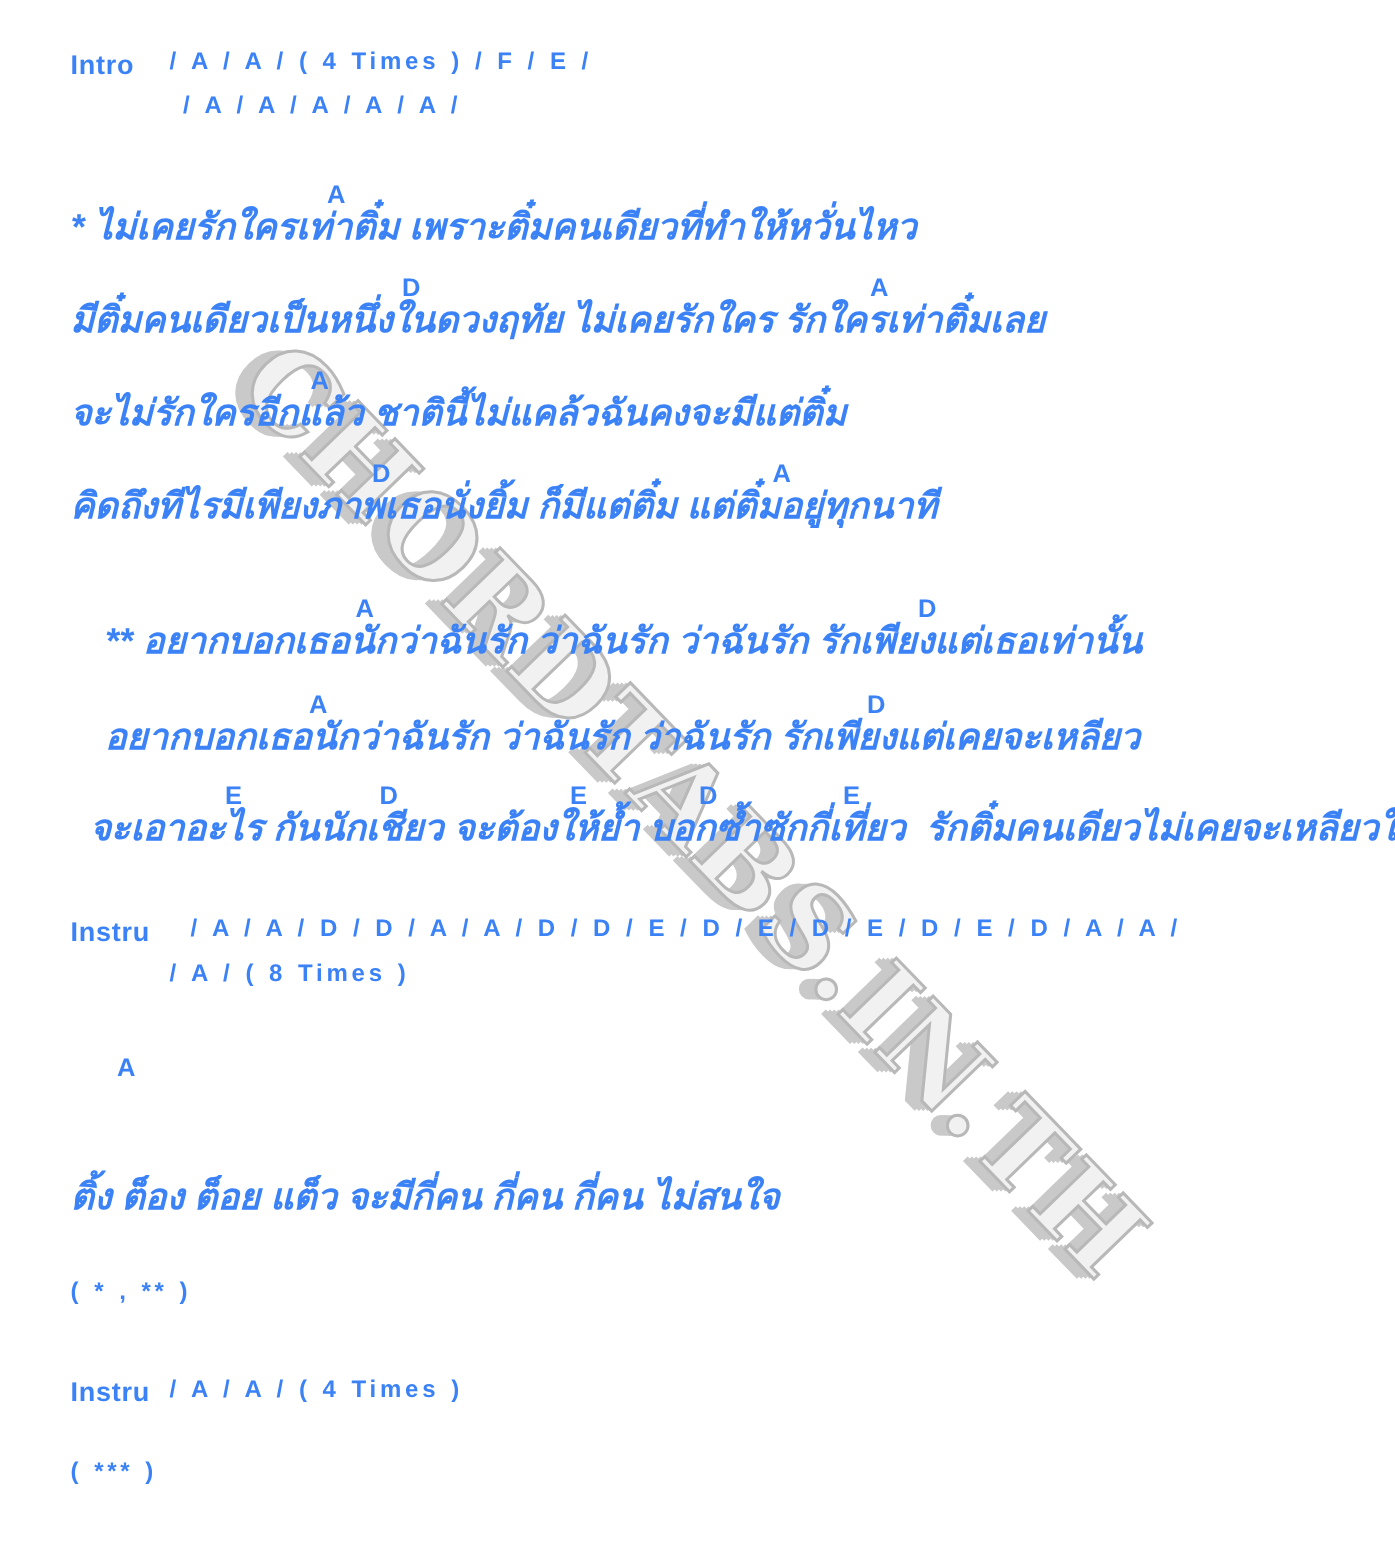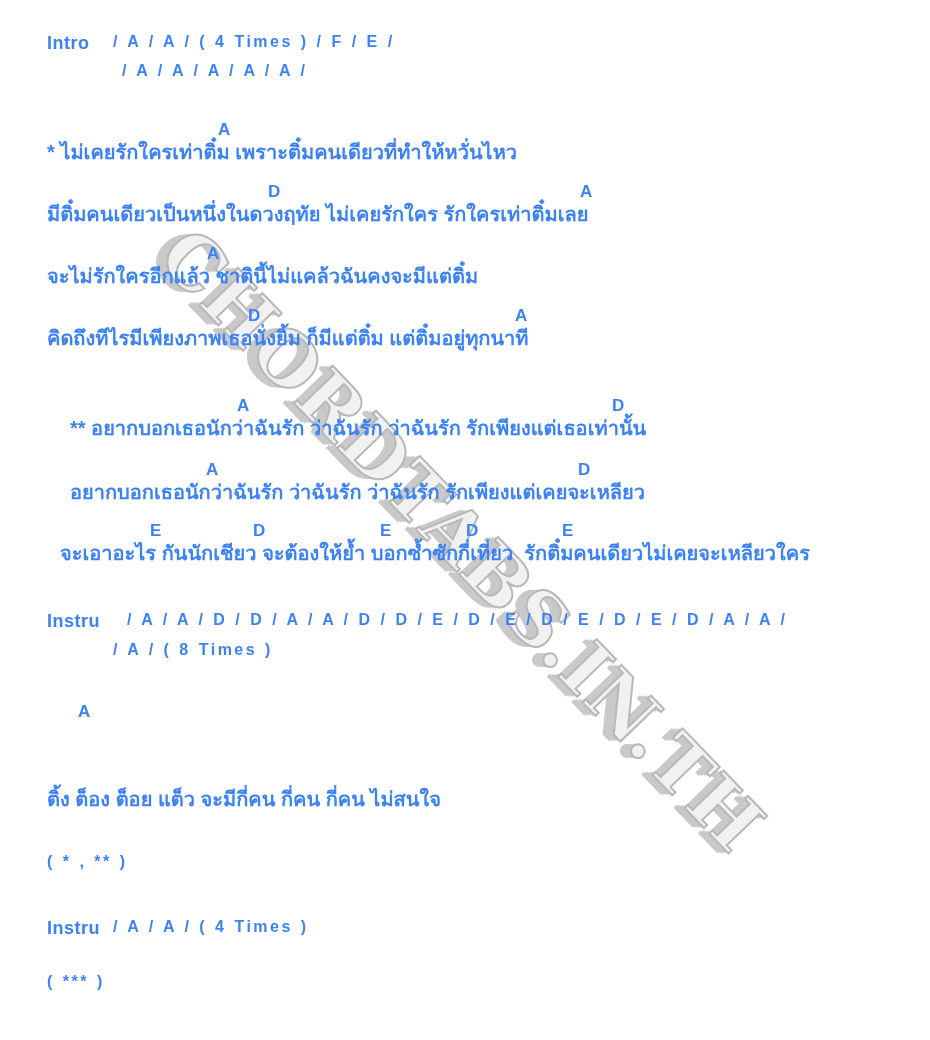--- a/index.html
+++ b/index.html
@@ -35,21 +35,21 @@
   .span {
     position: absolute;
     white-space: pre;
     font-weight: bold;
     color: #3b82f6;
     line-height: 1.15;
   }
   .label { font-size: 18px; letter-spacing: 0.5px; }
   .prog  { font-size: 16px; letter-spacing: 2.5px; word-spacing: 1px; }
   .chord { font-size: 17px; }
-  .thai  { font-size: 20px; line-height: 30px; }
+  .thai  { font-size: 24px; line-height: 30px; font-style: italic; }
 </style>
 </head>
 <body>
 
 <div id="page">
   <div id="watermark">CHORDTABS.IN.TH</div>
   <div id="sheet">
       <div class="span label" style="left: 47px; top: 33px;">Intro</div>
       <div class="span prog" style="left: 113px; top: 33px;">/ A / A / ( 4 Times ) / F / E /</div>
       <div class="span prog" style="left: 122px; top: 62px;">/ A / A / A / A / A /</div>

